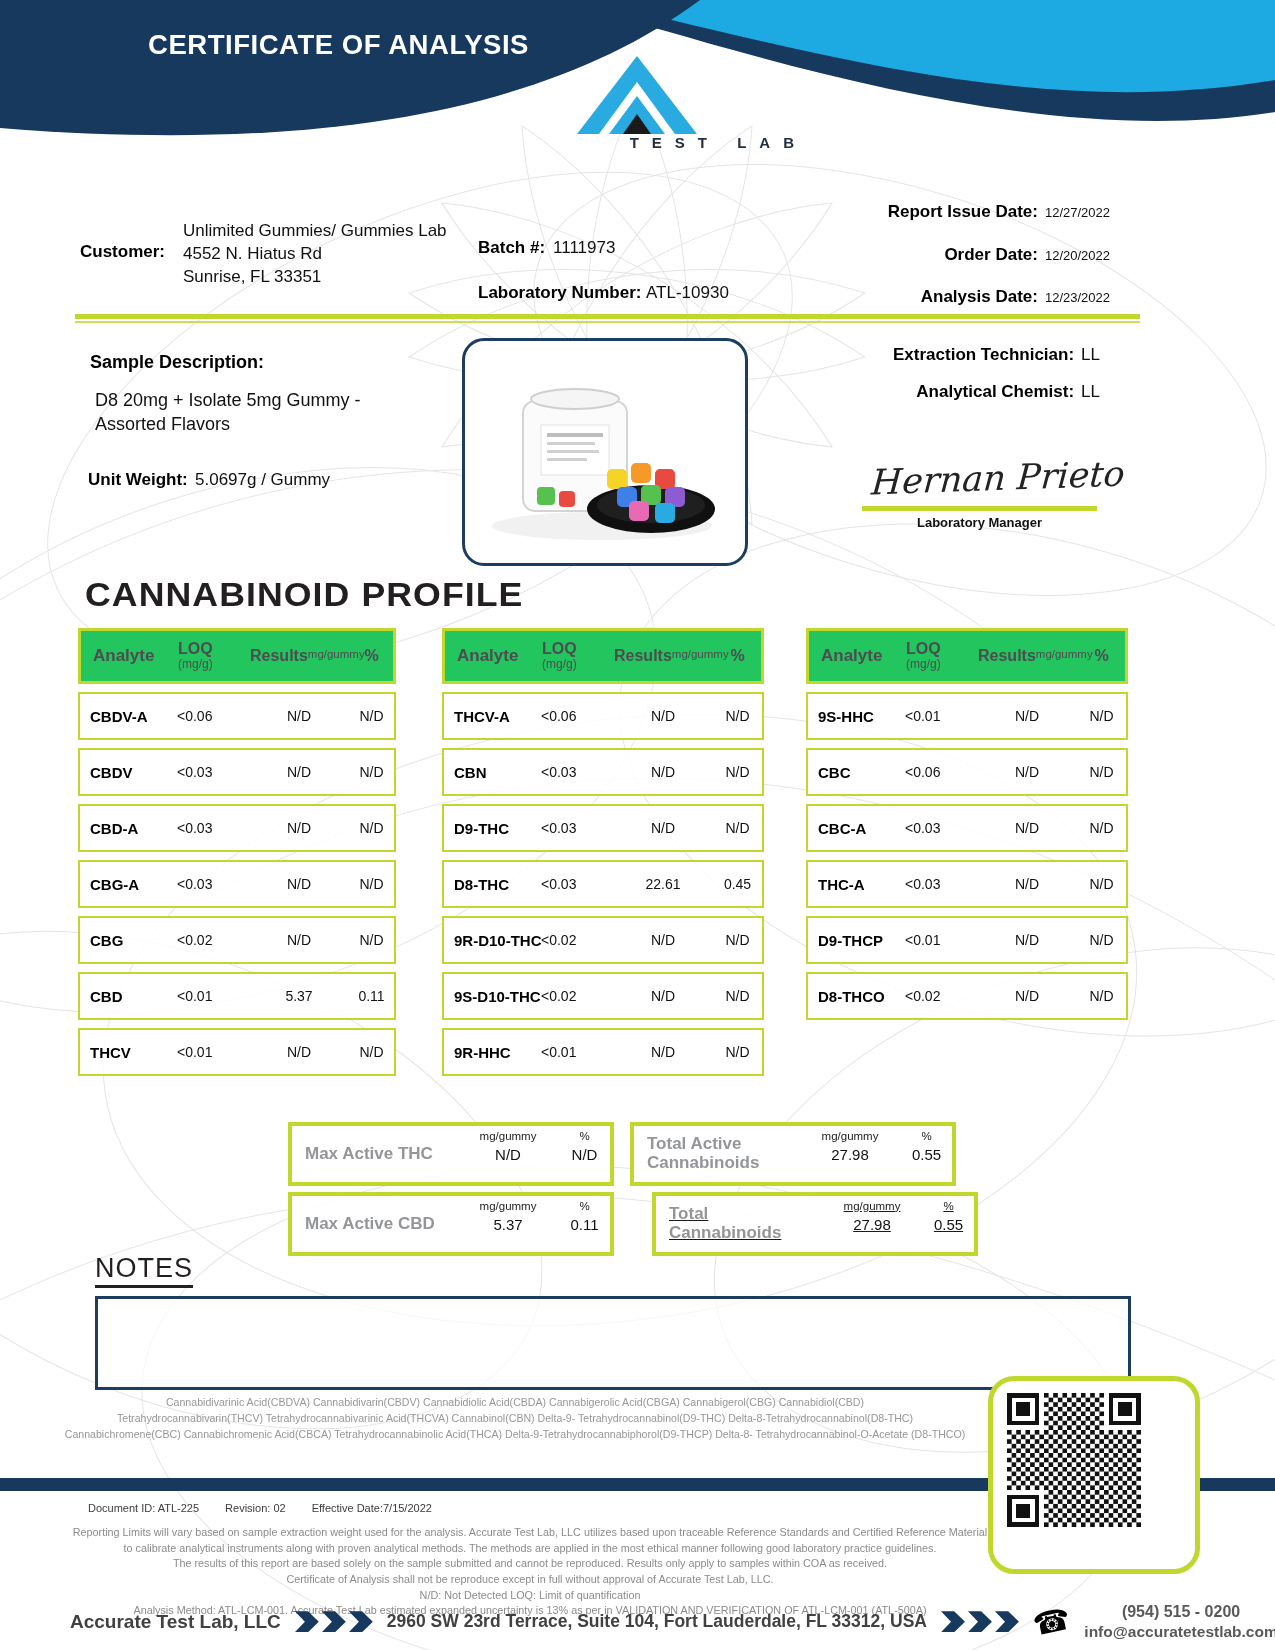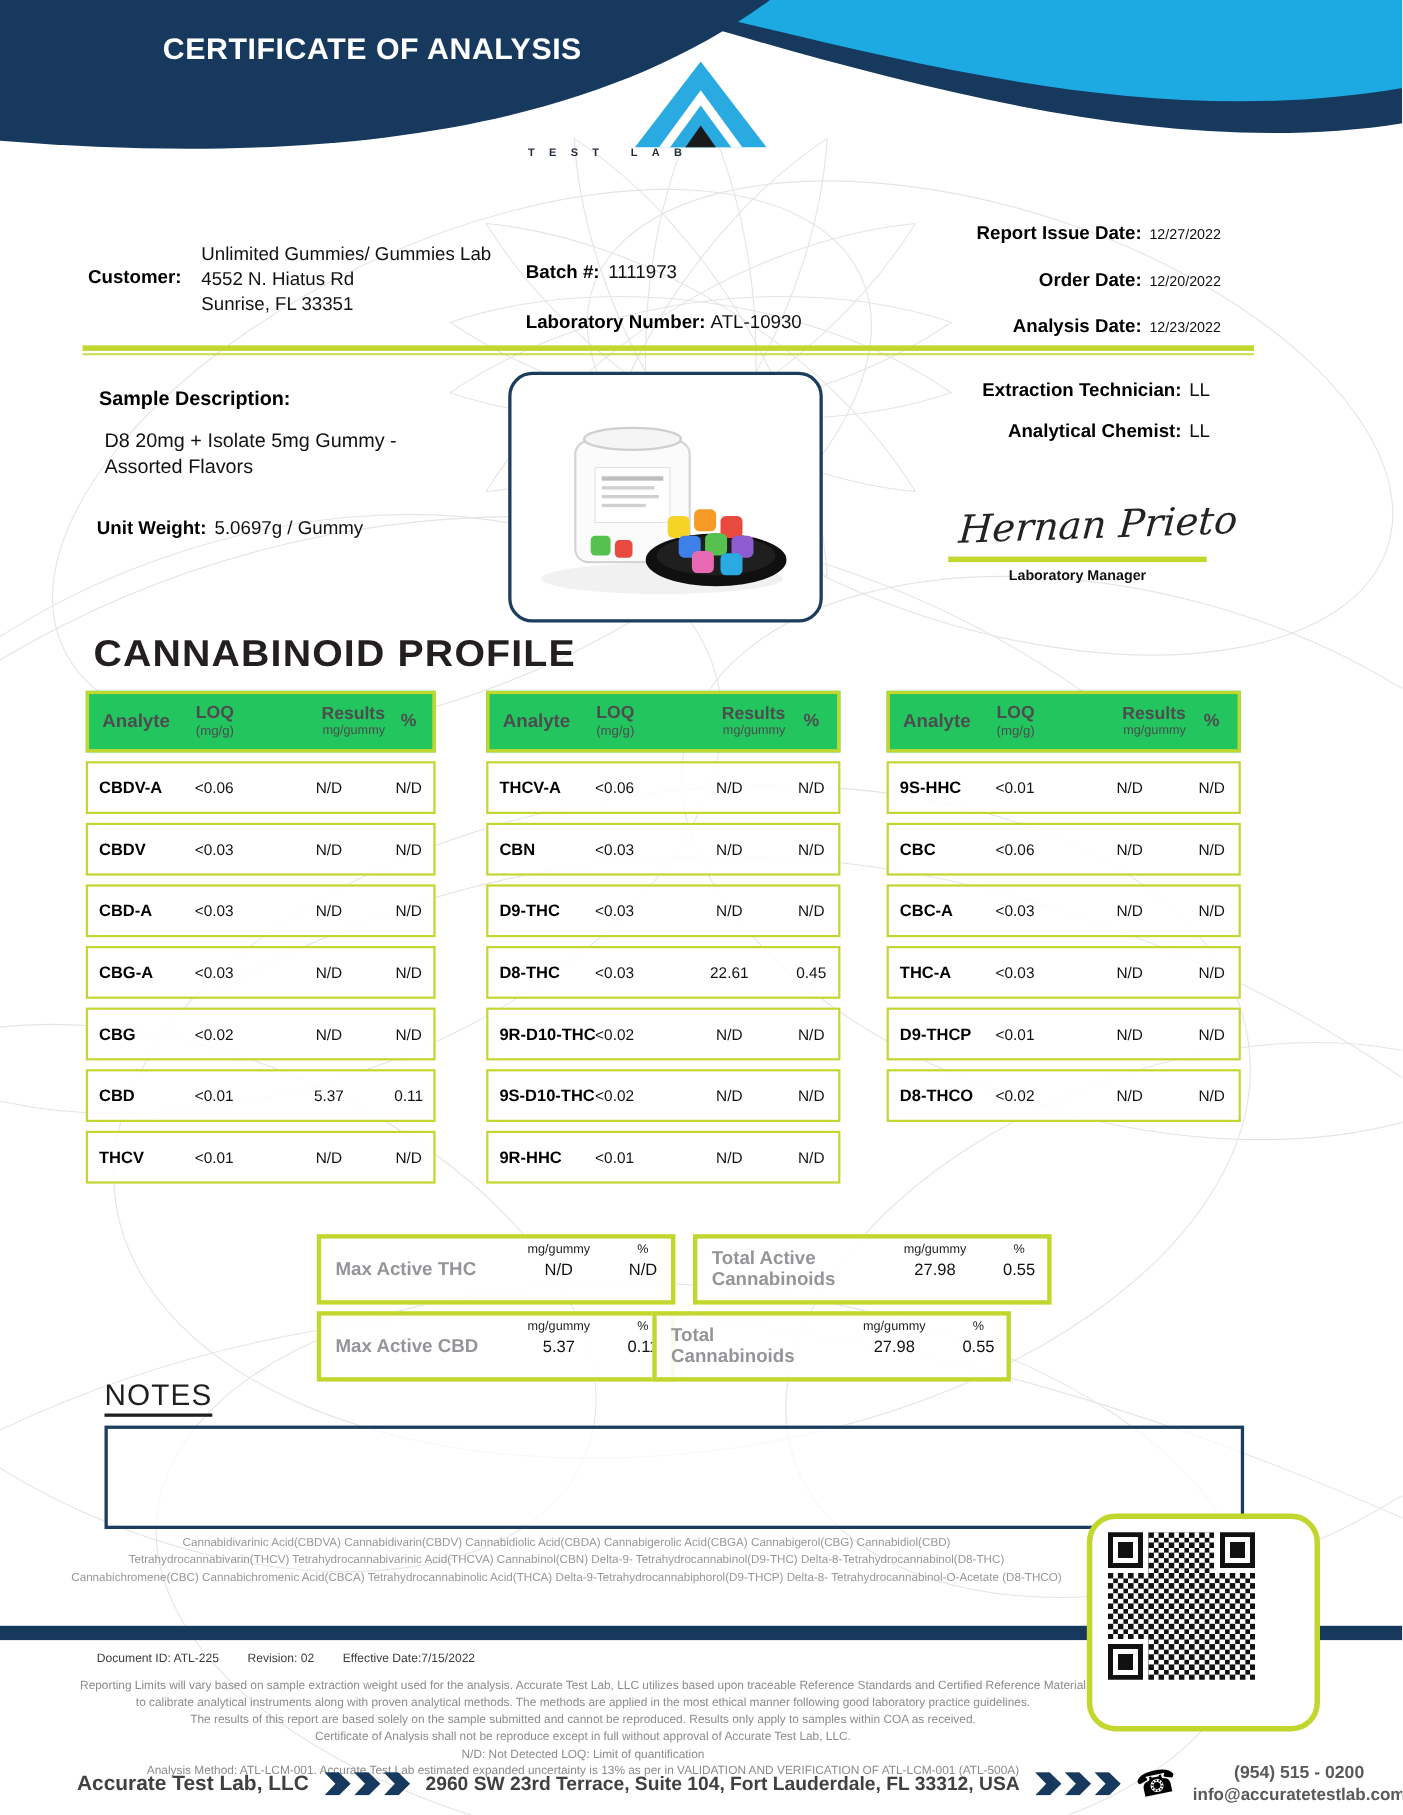--- a/index.html
+++ b/index.html
@@ -2,21 +2,21 @@
 <html><head>
 <meta charset="utf-8">
 <style>
   html,body{margin:0;padding:0;background:#ffffff;}
   .page{position:relative;width:1275px;height:1650px;background:#fff;overflow:hidden;
         font-family:"Liberation Sans", sans-serif;color:#1a1a1a;}
   .abs{position:absolute;}
   
   .banner-title{color:#fff;font-size:27px;font-weight:bold;letter-spacing:.5px;transform:scaleX(1.02);transform-origin:left;}
   .logo-brand{color:#29abe2;font-size:41px;font-weight:bold;letter-spacing:1px;text-align:center;}
-  .logo-sub{color:#22303e;font-size:10px;font-weight:bold;letter-spacing:13px;text-align:left;padding-left:13px;}
+  .logo-sub{color:#22303e;font-size:15px;font-weight:bold;letter-spacing:13px;text-align:right;padding-left:13px;}
   
   .lbl{font-weight:bold;font-size:17px;color:#000;}
   .txt{font-size:17px;color:#111;}
   .dateval{font-size:13px;color:#111;}
   .daterow{display:flex;justify-content:flex-end;align-items:baseline;gap:7px;width:310px;}
   
   .green-div{background:#c1d72e;}
   
   .photo-box{border:3px solid #1c3d5e;border-radius:22px;background:#fff;}
   
@@ -26,21 +26,21 @@
   
   .profile-title{font-size:34px;font-weight:bold;color:#231f20;letter-spacing:1px;transform:scaleX(1.05);transform-origin:left;}
   
   .ctable{position:absolute;width:318px;}
   .thead{border:3px solid #c1d72e;background:#22c55e;height:50px;display:grid;
          grid-template-columns:97px 72px 100px 1fr;align-items:center;}
   .thead .h1{font-size:17px;font-weight:bold;color:#4d4d4f;padding-left:12px;}
   .h2{display:flex;flex-direction:column;align-items:flex-start;line-height:1.05;}
   .h2 .big{font-size:16px;font-weight:bold;color:#4d4d4f;}
   .h2 .small{font-size:12px;color:#4d4d4f;}
-  .h3{display:flex;flex-direction:column;align-items:flex-end;line-height:1.05;}
+  .h3{display:flex;flex-direction:row;align-items:flex-start;line-height:1.05;}
   .h3 .big{font-size:16px;font-weight:bold;color:#4d4d4f;}
   .h3 .small{font-size:11.5px;color:#4d4d4f;}
   .hp{font-size:16px;font-weight:bold;color:#4d4d4f;text-align:center;}
   .trow{border:2px solid #c3d62f;background:rgba(255,255,255,.85);height:44px;margin-top:8px;display:grid;
         grid-template-columns:97px 72px 100px 1fr;align-items:center;}
   .c-an{font-size:15px;font-weight:bold;color:#000;padding-left:10px;white-space:nowrap;}
   .c-loq{font-size:14px;color:#111;}
   .c-res{font-size:14px;color:#111;text-align:center;}
   .c-pct{font-size:14px;color:#111;text-align:center;}
   
@@ -382,21 +382,21 @@
     <span class="sum-label">Total Active Cannabinoids</span>
     <span class="sumcol u">
         <span class="sum-unit">mg/gummy</span>
         <span class="sum-val">27.98</span>
       </span>
     <span class="sumcol p">
         <span class="sum-unit">%</span>
         <span class="sum-val">0.55</span>
       </span>
   </div>
-  <div class="sumbox" style="left:593px;top:1192px;">
+  <div class="sumbox" style="left:652px;top:1192px;text-decoration:underline;">
     <span class="sum-label">Total Cannabinoids</span>
     <span class="sumcol u">
         <span class="sum-unit">mg/gummy</span>
         <span class="sum-val">27.98</span>
       </span>
     <span class="sumcol p">
         <span class="sum-unit">%</span>
         <span class="sum-val">0.55</span>
       </span>
   </div>

